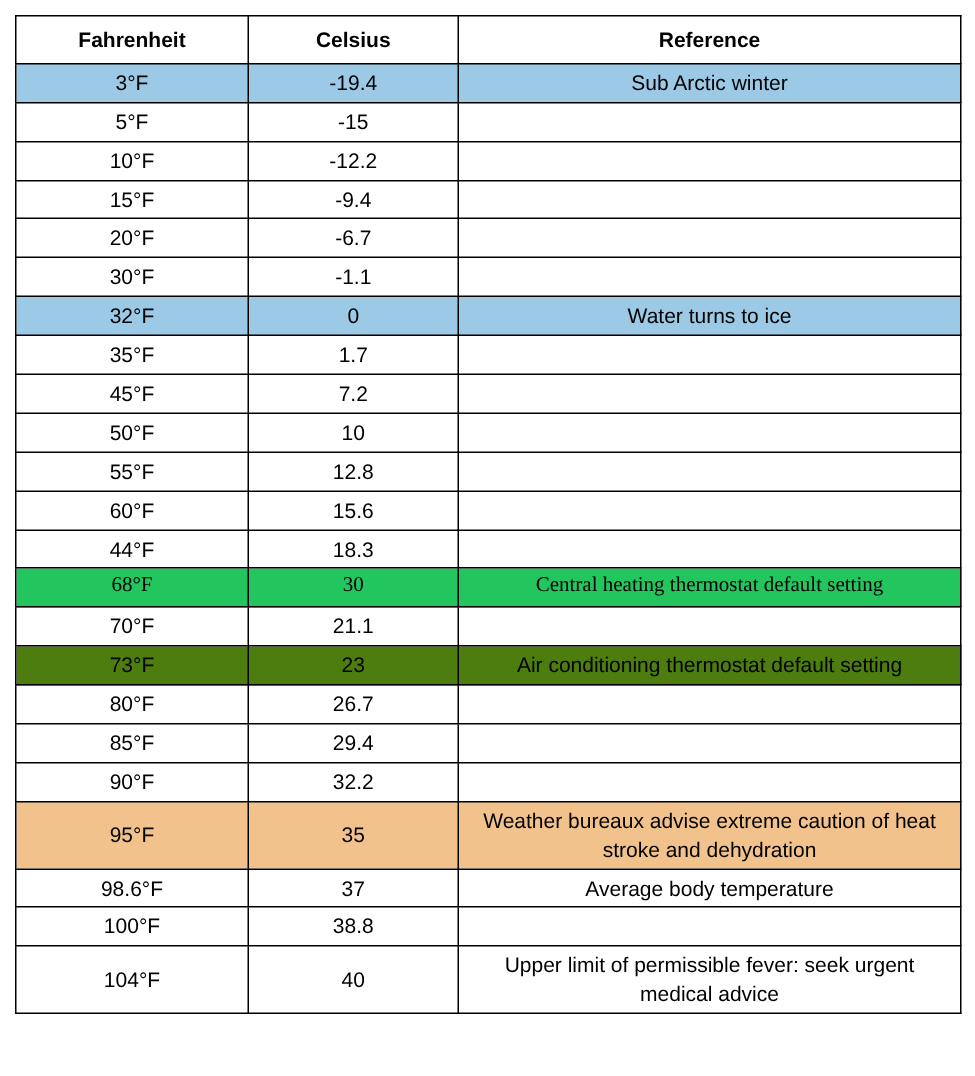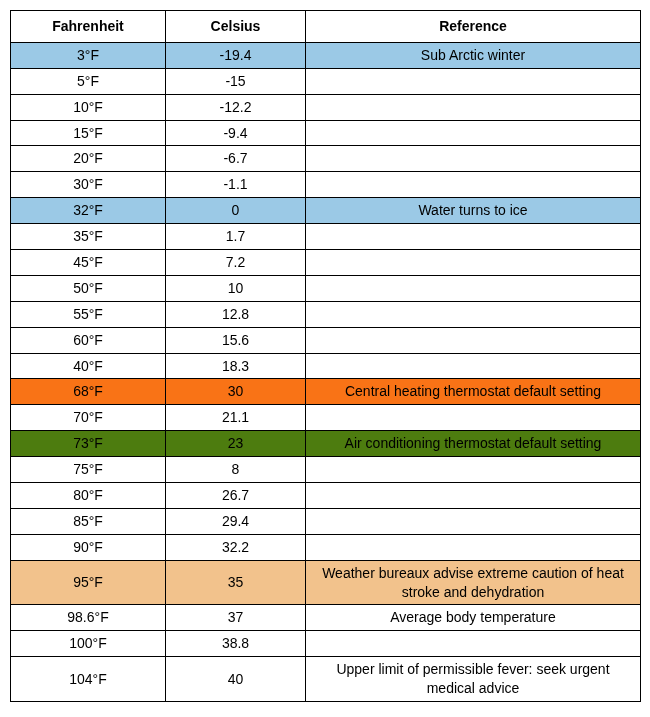--- a/index.html
+++ b/index.html
@@ -24,21 +24,21 @@
       font-size: 14px;
       line-height: 1.35;
       vertical-align: middle;
     }
     th {
       font-weight: bold;
       font-size: 14px;
       padding: 6px 6px;
     }
     tr.hl-blue td { background: #9bc9e6; margin-left: 16px; }
-    tr.hl-green td { background: #f97316; }
+    tr.hl-green td { background: #22c55e; font-family: Liberation Serif, serif; }
     tr.hl-lightgreen td { background: #4d7c0f; }
     tr.hl-orange td { background: #f2c28c; }
   </style>
 </head>
 <body>
 
 <table>
   <colgroup>
     <col class="col-f">
       <col class="col-c">
@@ -106,43 +106,38 @@
         <td>55°F</td>
         <td>12.8</td>
         <td></td>
       </tr>
       <tr>
         <td>60°F</td>
         <td>15.6</td>
         <td></td>
       </tr>
       <tr>
-        <td>40°F</td>
+        <td>44°F</td>
         <td>18.3</td>
         <td></td>
       </tr>
       <tr class="hl-green">
         <td>68°F</td>
         <td>30</td>
         <td>Central heating thermostat default setting</td>
       </tr>
       <tr>
         <td>70°F</td>
         <td>21.1</td>
         <td></td>
       </tr>
       <tr class="hl-lightgreen">
         <td>73°F</td>
         <td>23</td>
         <td>Air conditioning thermostat default setting</td>
-      </tr>
-      <tr>
-        <td>75°F</td>
-        <td>8</td>
-        <td></td>
       </tr>
       <tr>
         <td>80°F</td>
         <td>26.7</td>
         <td></td>
       </tr>
       <tr>
         <td>85°F</td>
         <td>29.4</td>
         <td></td>

